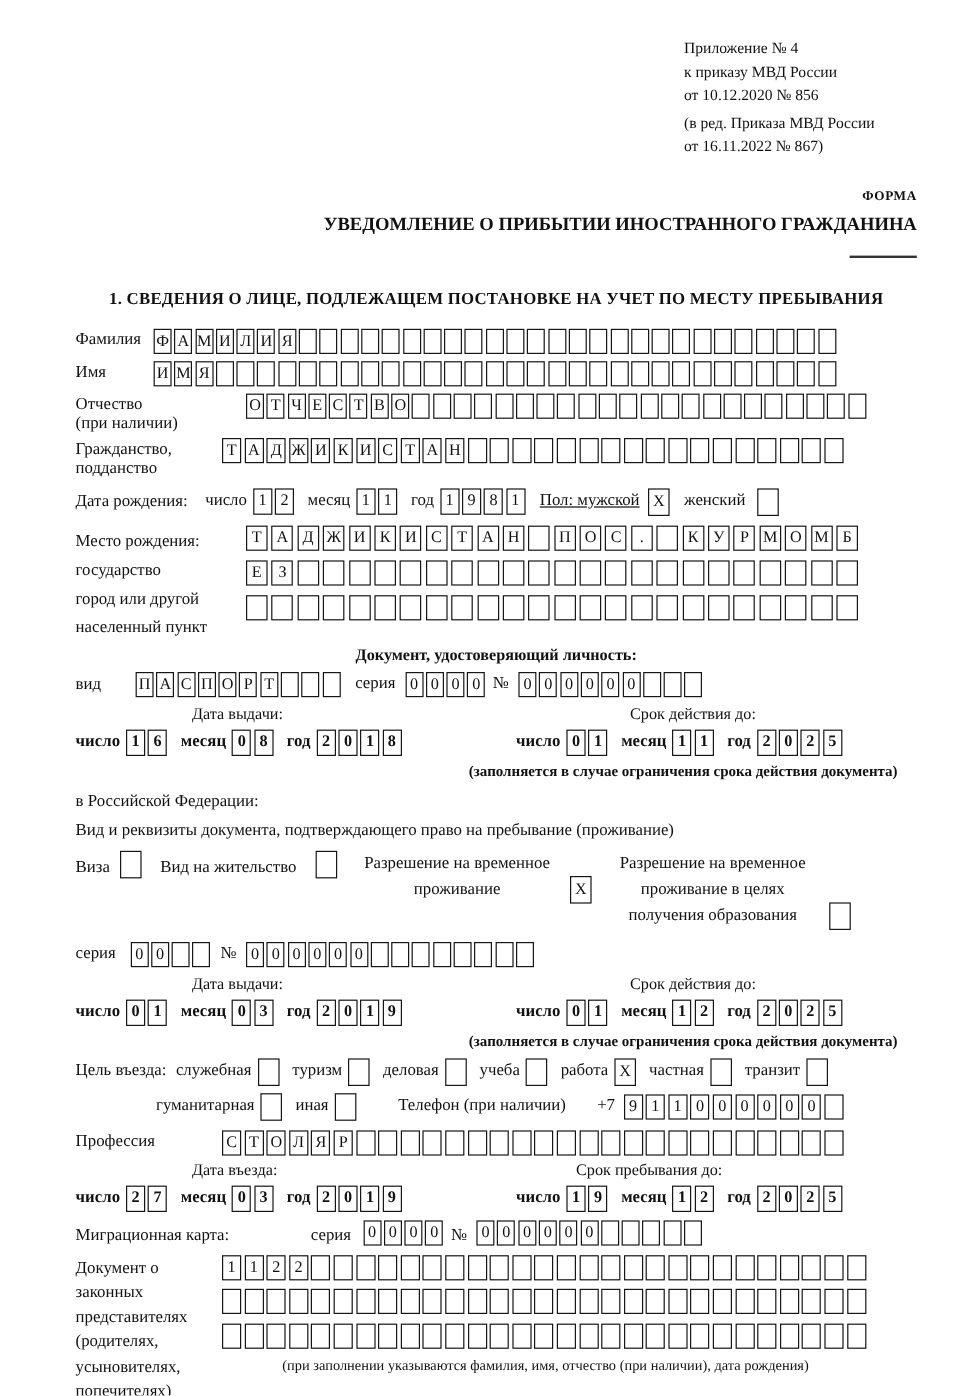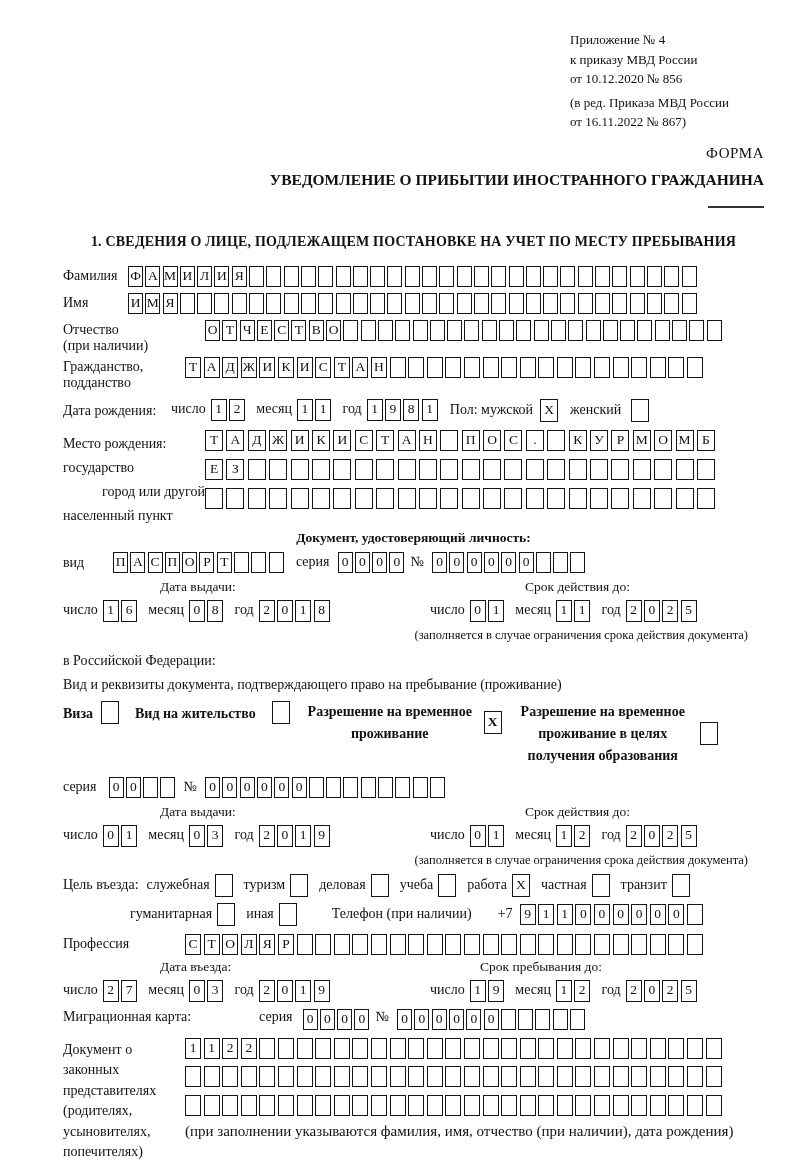--- a/index.html
+++ b/index.html
@@ -8,21 +8,21 @@
     width: 800px; height: 1163px; overflow: hidden;
     color: #111;
     font-family: "Liberation Serif", "DejaVu Serif", serif;
     font-size: 14px;
   }
   .page { padding: 30px 36px 0 63px; height: 100%; position: relative; }
 
   
   .hdr-note { width: 190px; margin-left: auto; margin-right: 4px; font-size: 13px; line-height: 19.5px; }
   .hdr-note .part2 { margin-top: 4px; }
-  .forma { text-align: right; font-weight: normal; font-size: 15px; margin-top: 13px; letter-spacing: .5px; }
+  .forma { text-align: right; font-weight: bold; font-size: 11px; margin-top: 26px; letter-spacing: .5px; }
 
   .title { text-align: right; font-weight: bold; font-size: 15.5px; line-height: 23px; margin-top: 6px; }
   .title-underline { display:inline-block; width: 56px; border-bottom: 2.2px solid #333; height: 14px; margin-left: 12px; }
   .sec-heading { text-align: center; font-weight: bold; font-size: 14px; margin-top: 20px; letter-spacing: .2px; }
 
   .form { margin-top: 16px; }
   .row { display: flex; align-items: flex-start; margin-bottom: 6px; }
   .lbl { flex: 0 0 auto; padding-top: 2px; }
   .lbl-65 { width: 65px; } .lbl-142 { width: 142px; } .lbl-122 { width: 122px; } .lbl-50 { width: 50px; } .lbl-105 { width: 108px; }
   .lbl .l2 { display:block; }
@@ -44,43 +44,43 @@
   }
 
   .dg-label { margin: 0 5px 0 9px; }
   .dg-label.first { margin-left: 0; }
   .dategroup { white-space: nowrap; }
 
   .dual { position: relative; height: 19px; font-size: 13.5px; }
   .dual .dl-left  { position: absolute; left: 97px; }
   .dual .dl-right { position: absolute; left: 462px; }
   .dual .dl-right.stay { left: 417px; }
-  .dual-vals { position: relative; height: 27px; margin-top: 2px; }
+  .dual-vals { position: relative; height: 27px; margin-top: 2px; font-weight: bold; }
   .dual-vals .dg-left  { position: absolute; left: 0; }
   .dual-vals .dg-right { position: absolute; left: 367px; }
-  .note-right { text-align: right; font-size: 12.5px; margin: 1px 16px 6px 0; }
+  .note-right { text-align: right; font-size: 12.5px; margin: 1px 16px 6px 0; font-weight: bold; }
 
   .intro { margin-top: 6px; line-height: 24px; }
 
   .res-options { display: flex; align-items: flex-start; margin-top: 4px; margin-bottom: 10px; }
-  .res-opt { display: flex; align-items: center; font-weight: bold; }
+  .res-opt { display: flex; align-items: flex-end; }
   .res-opt .r-lbl { padding-top: 3px; }
   .res-opt .c-lbl { text-align: center; line-height: 22px; }
   .res-opt .checkbox { margin-left: 8px; flex: 0 0 auto; }
 
   .p-item { display: inline-flex; align-items: center; margin-right: 11px; }
   .p-lbl { margin-right: 5px; }
 
   .phone-row { display: flex; align-items: center; margin: 4px 0 8px 0; }
-  .mig-row { display: flex; align-items: flex-start; margin: 2px 0 8px 0; }
+  .mig-row { display: flex; align-items: flex-end; margin: 2px 0 8px 0; }
 
   .reps { margin-top: 4px; }
   .reps .lbl-122 div { line-height: 20.5px; }
   .reps .cells { margin-bottom: 7.5px; }
-  .reps-note { text-align: center; font-size: 15px; margin-top: 3px; }
+  .reps-note { text-align: center; font-size: 12px; margin-top: 3px; }
 </style>
 </head>
 <body>
 
 <div class="page">
 
   <div class="hdr-note">
     <div>Приложение № 4</div>
     <div>к приказу МВД России</div>
     <div>от 10.12.2020 № 856</div>
@@ -120,31 +120,31 @@
       <span class="lbl lbl-122">
         <span class="l2">Гражданство,</span>
         <span class="l2">подданство</span>
       </span>
       <span class="cells w16"><span class="cell">Т</span><span class="cell">А</span><span class="cell">Д</span><span class="cell">Ж</span><span class="cell">И</span><span class="cell">К</span><span class="cell">И</span><span class="cell">С</span><span class="cell">Т</span><span class="cell">А</span><span class="cell">Н</span><span class="cell"></span><span class="cell"></span><span class="cell"></span><span class="cell"></span><span class="cell"></span><span class="cell"></span><span class="cell"></span><span class="cell"></span><span class="cell"></span><span class="cell"></span><span class="cell"></span><span class="cell"></span><span class="cell"></span><span class="cell"></span><span class="cell"></span><span class="cell"></span><span class="cell"></span></span>
     </div>
 
     <div class="row" style="align-items:center;margin-bottom:8px;">
       <span class="lbl lbl-105">Дата рождения:</span>
       <span class="dategroup"><span class="dg-label first">число</span><span class="cell dcell">1</span><span class="cell dcell">2</span><span class="dg-label">месяц</span><span class="cell dcell">1</span><span class="cell dcell">1</span><span class="dg-label">год</span><span class="cell dcell">1</span><span class="cell dcell">9</span><span class="cell dcell">8</span><span class="cell dcell">1</span></span>
-      <span style="margin-left:10px;">Пол: мужской</span>
+      <span style="margin-left:10px;text-decoration:underline;">Пол: мужской</span>
       <span class="checkbox" style="margin-left:7px;">X</span>
       <span style="margin-left:12px;">женский</span>
       <span class="checkbox" style="margin-left:10px;"></span>
     </div>
 
     <div class="row" style="margin-bottom:0;">
       <span class="lbl lbl-142">
         <span class="l2" style="line-height:24px;">Место рождения:</span>
         <span class="l2" style="line-height:24px;">государство</span>
-        <span class="l2" style="line-height:24px;text-align:right;">город или другой</span>
+        <span class="l2" style="line-height:24px;">город или другой</span>
         <span class="l2" style="line-height:24px;">населенный пункт</span>
       </span>
       <span>
         <div class="cells w18" style="margin-bottom:8px;"><span class="cell">Т</span><span class="cell">А</span><span class="cell">Д</span><span class="cell">Ж</span><span class="cell">И</span><span class="cell">К</span><span class="cell">И</span><span class="cell">С</span><span class="cell">Т</span><span class="cell">А</span><span class="cell">Н</span><span class="cell"></span><span class="cell">П</span><span class="cell">О</span><span class="cell">С</span><span class="cell">.</span><span class="cell"></span><span class="cell">К</span><span class="cell">У</span><span class="cell">Р</span><span class="cell">М</span><span class="cell">О</span><span class="cell">М</span><span class="cell">Б</span></div>
         <div class="cells w18" style="margin-bottom:8px;"><span class="cell">Е</span><span class="cell">З</span><span class="cell"></span><span class="cell"></span><span class="cell"></span><span class="cell"></span><span class="cell"></span><span class="cell"></span><span class="cell"></span><span class="cell"></span><span class="cell"></span><span class="cell"></span><span class="cell"></span><span class="cell"></span><span class="cell"></span><span class="cell"></span><span class="cell"></span><span class="cell"></span><span class="cell"></span><span class="cell"></span><span class="cell"></span><span class="cell"></span><span class="cell"></span><span class="cell"></span></div>
         <div class="cells w18"><span class="cell"></span><span class="cell"></span><span class="cell"></span><span class="cell"></span><span class="cell"></span><span class="cell"></span><span class="cell"></span><span class="cell"></span><span class="cell"></span><span class="cell"></span><span class="cell"></span><span class="cell"></span><span class="cell"></span><span class="cell"></span><span class="cell"></span><span class="cell"></span><span class="cell"></span><span class="cell"></span><span class="cell"></span><span class="cell"></span><span class="cell"></span><span class="cell"></span><span class="cell"></span><span class="cell"></span></div>
       </span>
     </div>
 
     <div style="text-align:center;font-weight:bold;font-size:13.5px;margin:2px 0 6px 0;">Документ, удостоверяющий личность:</div>

